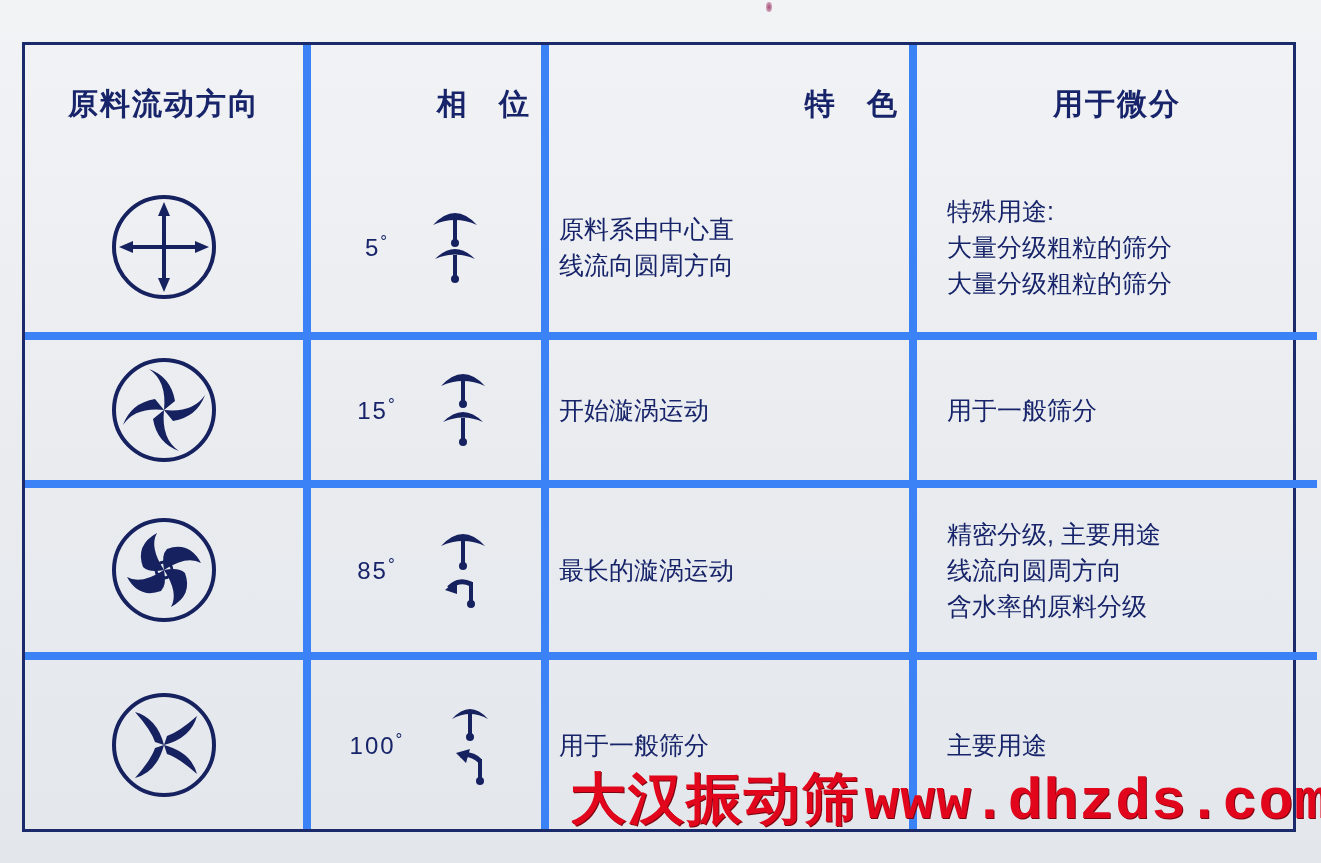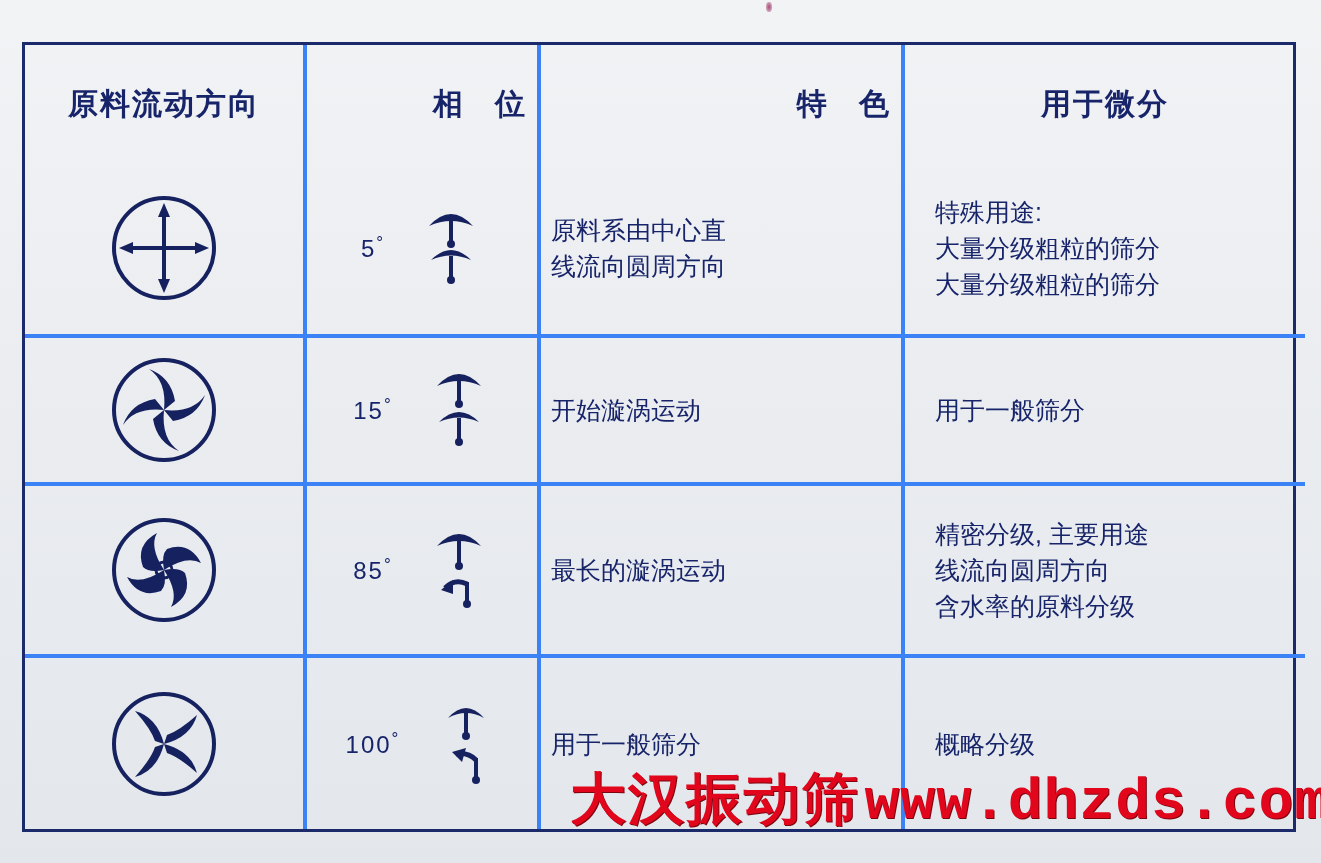--- a/index.html
+++ b/index.html
@@ -41,21 +41,21 @@
     box-sizing: border-box;
     background: transparent;
   }
   table.grid {
     width: 100%;
     height: 100%;
     border-collapse: collapse;
     table-layout: fixed;
   }
   table.grid td, table.grid th {
-    border: 4px solid #3b82f6;
+    border: 8px solid #3b82f6;
     color: #17246a;
     vertical-align: middle;
     padding: 0;
   }
   table.grid tr > *:first-child { border-left: none; }
   table.grid tr > *:last-child { border-right: none; }
   table.grid tr:first-child > * { border-top: none; }
   table.grid tr:last-child > * { border-bottom: none; }
 
   .col1 { width: 278px; }
@@ -311,21 +311,21 @@
             </div>
           </div>
         </td>
         <td>
           <div class="cell-text center">
             <div>用于一般筛分</div>
           </div>
         </td>
         <td>
           <div class="cell-text left">
-            <div>概略分级</div>
+            <div>主要用途</div>
           </div>
         </td>
       </tr>
 
     </tbody>
   </table>
 </div>
 
 <div class="watermark">
   <span class="wm-line">

